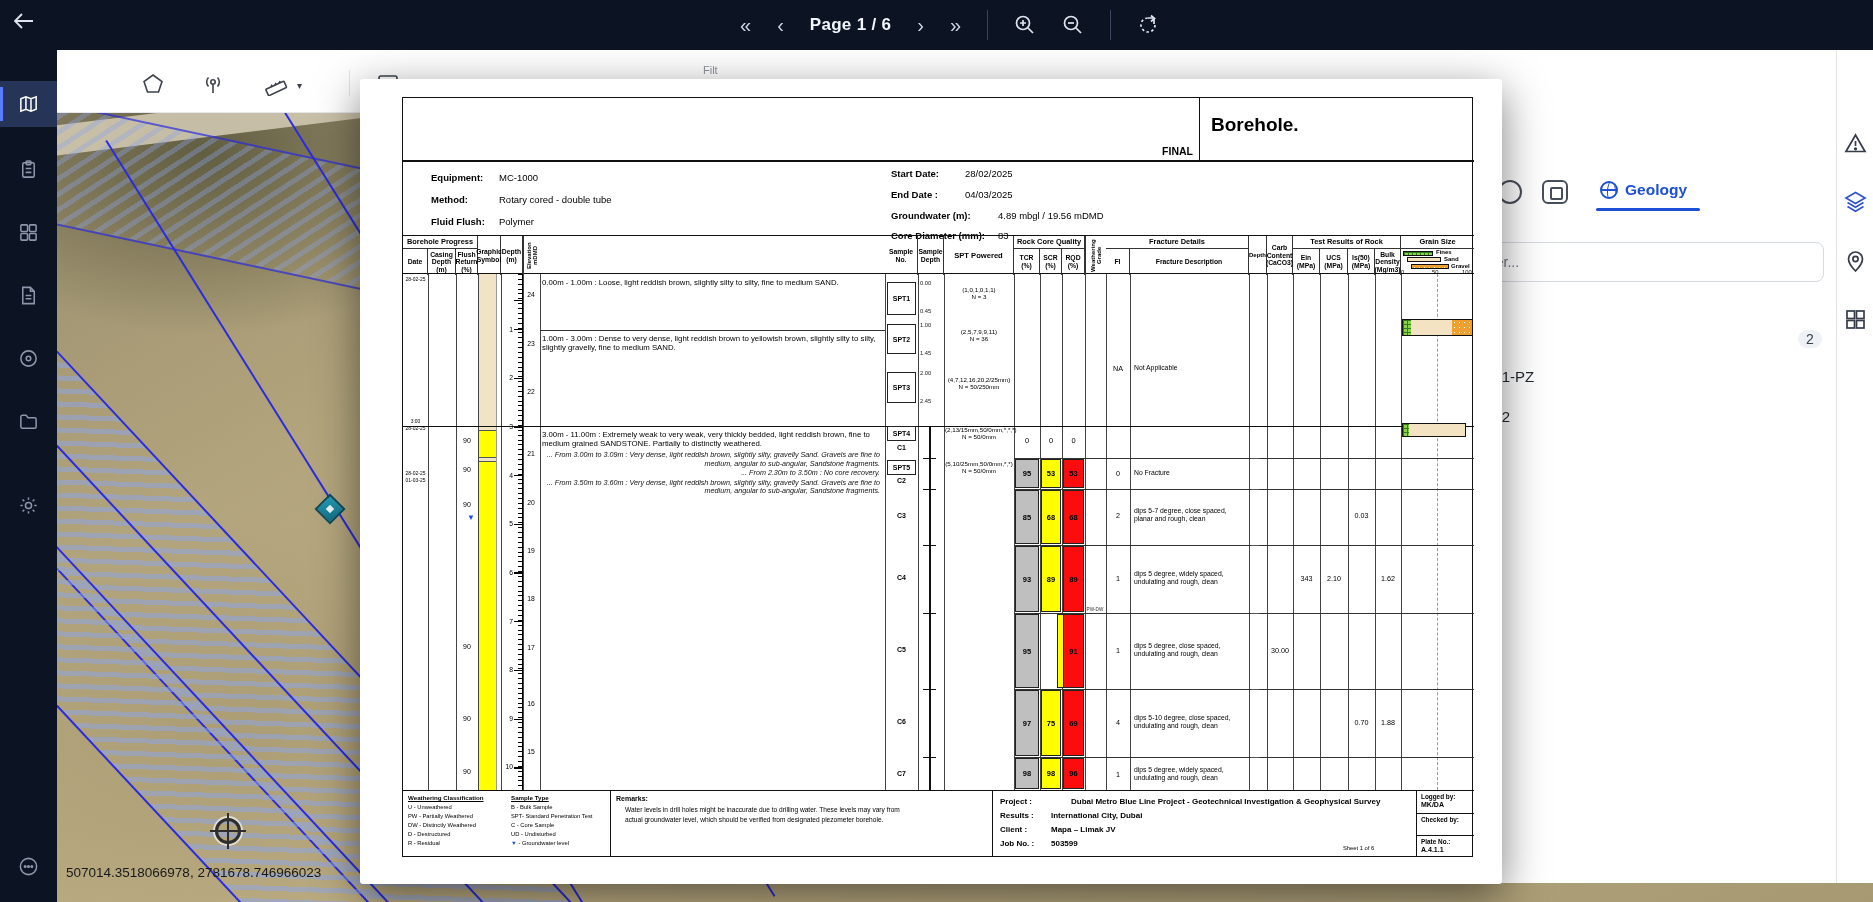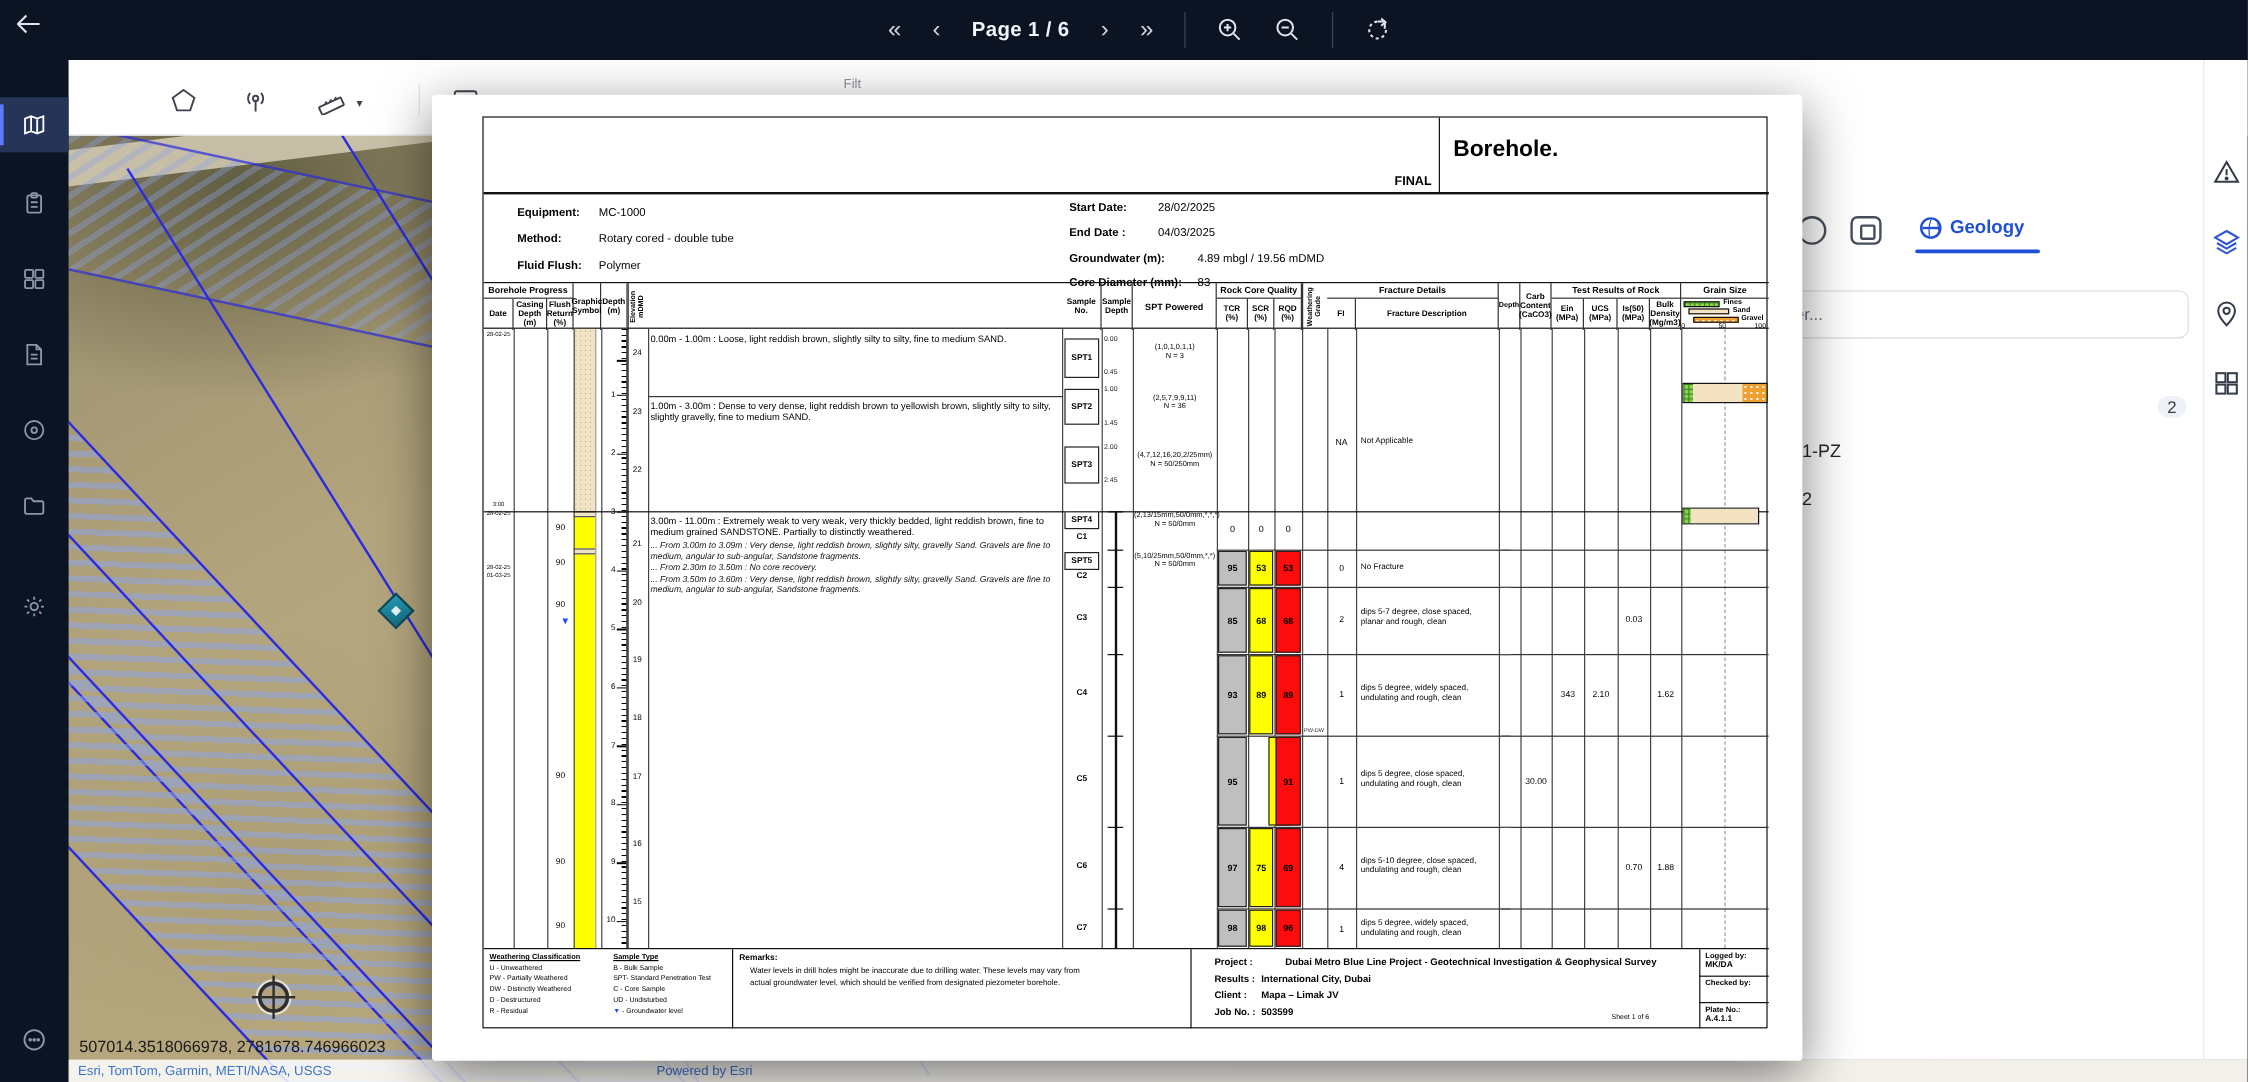--- a/index.html
+++ b/index.html
@@ -109,21 +109,21 @@
 
   .tb { position:absolute; left:0; top:176px; width:1071px; height:516px; overflow:hidden; }
   .vline { position:absolute; top:0; bottom:0; width:0; border-left:1px solid #444; }
   .hline { position:absolute; height:0; border-top:1px solid #333; }
   .cell-num { position:absolute; font-size:7.5px; text-align:center; }
   .bar { position:absolute; display:flex; align-items:center; justify-content:center; font-size:7.5px; font-weight:bold; }
   .bar.gray { background:#bfbfbf; border:1px solid #222; }
   .bar.yel  { background:#ffff00; border:1px solid #222; }
   .bar.red  { background:#fb0d0d; border:1px solid #222; }
   .strata-blk { position:absolute; left:139px; width:338px; font-size:7.8px; line-height:9px; }
-  .strata-sub { font-style:italic; font-size:7.2px; line-height:8.6px; margin-top:3px; color:#111; }
+  .strata-sub { font-style:italic; font-size:7.2px; line-height:8.6px; margin-top:3px; color:#111;text-align:right; }
   .sbox { position:absolute; left:484px; width:29px; border:1px solid #222; background:#fff; display:flex; align-items:center;
           justify-content:center; font-size:7px; font-weight:bold; }
   .slab { position:absolute; left:484px; width:29px; text-align:center; font-size:7px; font-weight:bold; }
   .sptres { position:absolute; left:542px; width:68px; text-align:center; font-size:6.2px; line-height:7.4px; }
   .tinynum { position:absolute; font-size:5.8px; color:#222; }
   .frac { position:absolute; left:731px; width:112px; font-size:6.8px; line-height:8px; }
   .fi { position:absolute; left:703px; width:24px; text-align:center; font-size:7.2px; }
   .datecell { position:absolute; left:0px; width:25px; text-align:center; font-size:5.5px; transform:scale(.9); }
   .flushcell { position:absolute; left:53px; width:22px; text-align:center; font-size:7px; }
   .gw-sym { position:absolute; left:64px; color:#1f49ff; font-size:8px; }
@@ -148,21 +148,21 @@
   .gseg-f { background:#8bd14a; background-image:linear-gradient(90deg,#2f7d1f 1px,transparent 1px),linear-gradient(#2f7d1f 1px,transparent 1px); background-size:4px 4px; }
   .gseg-s { background:#f3e3c3; }
   .gseg-g { background:#f0a030; background-image:radial-gradient(#fff .8px, transparent 1px); background-size:5px 5px; }
 
   .tfoot { position:absolute; left:0; top:692px; width:1071px; height:66.5px; border-top:1.5px solid #111; font-size:6.5px; }
   .fv { position:absolute; top:0; bottom:0; width:0; border-left:1.2px solid #111; }
   .leg-title { position:absolute; font-size:6.2px; font-weight:bold; text-decoration:underline; }
   .leg-line { position:absolute; font-size:5.8px; line-height:7.4px; }
   .rem-title { position:absolute; left:213px; top:4px; font-size:7px; font-weight:bold; }
   .rem-line { position:absolute; left:222px; font-size:6.6px; }
-  .prj-lab { position:absolute; font-size:8px; font-weight:bold;margin-left:12px; }
+  .prj-lab { position:absolute; font-size:8px; font-weight:bold; }
   .prj-val { position:absolute; font-size:8px; font-weight:bold; }
   .sheetno { position:absolute; left:940px; top:54px; font-size:5.8px; }
   .lg-lab { position:absolute; left:1018px; font-size:6.4px; font-weight:bold; }
   .lg-val { position:absolute; left:1018px; font-size:7px; font-weight:bold; }
   .lg-h { position:absolute; left:1013px; width:58px; height:0; border-top:1px solid #111; }
   .blue-sym { color:#1f49ff; }
 </style>
 </head>
 <body>
 
@@ -264,24 +264,20 @@
     <div class="road"></div>
     <div class="hatchband hb3"></div>
     <div class="hatchband hb1"></div>
     <div class="hatchband hb2"></div>
     <div class="blueline bl1"></div>
     <div class="blueline bl2"></div>
     <div class="blueline bl3"></div>
     <div class="crosshair"></div>
     <div class="diamond"></div>
     <div class="coords">507014.3518066978, 2781678.746966023</div>
-  </div>
-  <div class="attrib" style="position:absolute; left:57px; right:0; bottom:0; z-index:4;">
-    <span class="links">Esri, TomTom, Garmin, METI/NASA, USGS</span>
-    <span class="powered">Powered by Esri</span>
   </div>
 
   <div class="maptoolbar">
     <span class="mt-icon" style="left:84px">
       <svg viewBox="0 0 24 24">
           <path d="M12 3 L21 9.5 L17.5 20 H6.5 L3 9.5 Z"></path>
         </svg>
     </span>
     <span class="mt-icon" style="left:144px">
       <svg viewBox="0 0 24 24">

